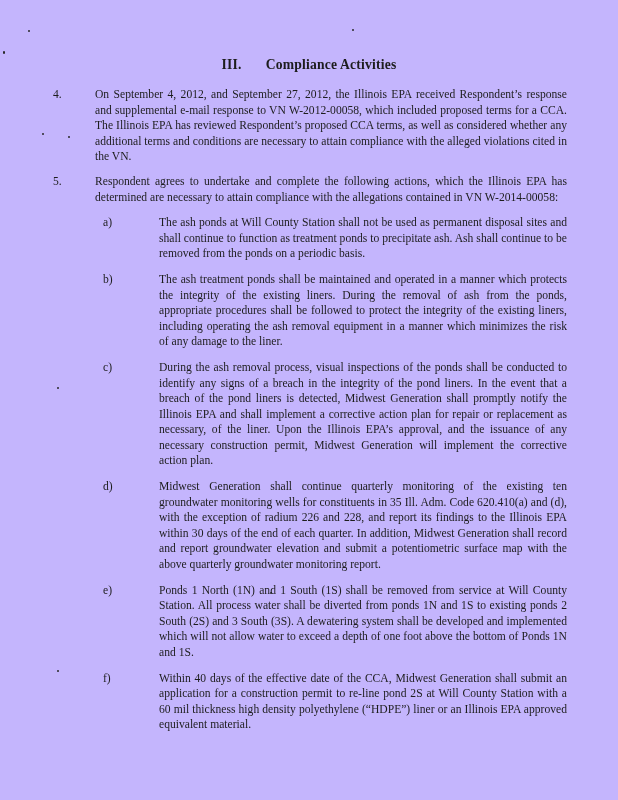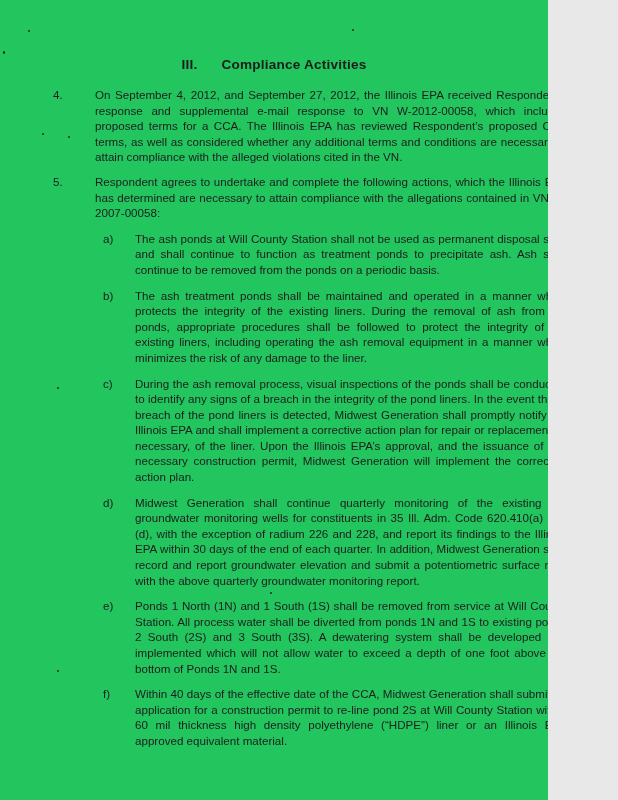--- a/index.html
+++ b/index.html
@@ -2,25 +2,25 @@
 <html><head>
 <meta charset="utf-8">
 <style>
   html, body {
     margin: 0;
     padding: 0;
     background: #e8e8e8;
   }
   .page {
     position: relative;
-    width: 548px;
+    width: 618px;
     height: 800px;
-    background: #22c55e;
+    background: #c4b5fd;
     color: #1d1d1d;
-    font-family: Liberation Sans, sans-serif;
+    font-family: Liberation Serif, serif;
     font-size: 11.6px;
     line-height: 15.6px;
     overflow: hidden;
     -webkit-font-smoothing: antialiased;
   }
   .heading {
     position: absolute;
     top: 57px;
     left: 0;
     right: 0;
@@ -59,20 +59,21 @@
     margin-top: 10px;
   }
   .sub > .letter {
     flex: none;
     width: 32px;
   }
   .sub > .body {
     flex: 1;
     text-align: justify;
     text-justify: inter-word;
+    margin-left: 24px;
   }
   
   .speck {
     position: absolute;
     background: #2a2a2a;
     width: 2px;
     height: 2px;
     border-radius: 1px;
   }
   .speck.s1 { left: 28px;  top: 30px; }
@@ -104,21 +105,21 @@
 
   <div class="content">
 
     <div class="item">
       <div class="num">4.</div>
       <div class="body">On September 4, 2012, and September 27, 2012, the Illinois EPA received Respondent’s response and supplemental e-mail response to VN W-2012-00058, which included proposed terms for a CCA.  The Illinois EPA has reviewed Respondent’s proposed CCA terms, as well as considered whether any additional terms and conditions are necessary to attain compliance with the alleged violations cited in the VN.</div>
     </div>
 
     <div class="item">
       <div class="num">5.</div>
-      <div class="body">Respondent agrees to undertake and complete the following actions, which the Illinois EPA has determined are necessary to attain compliance with the allegations contained in VN W-2007-00058:</div>
+      <div class="body">Respondent agrees to undertake and complete the following actions, which the Illinois EPA has determined are necessary to attain compliance with the allegations contained in VN W-2014-00058:</div>
     </div>
 
     <div class="subitems">
 
       <div class="sub">
         <div class="letter">a)</div>
         <div class="body">The ash ponds at Will County Station shall not be used as permanent disposal sites and shall continue to function as treatment ponds to precipitate ash.  Ash shall continue to be removed from the ponds on a periodic basis.</div>
       </div>
 
       <div class="sub">

